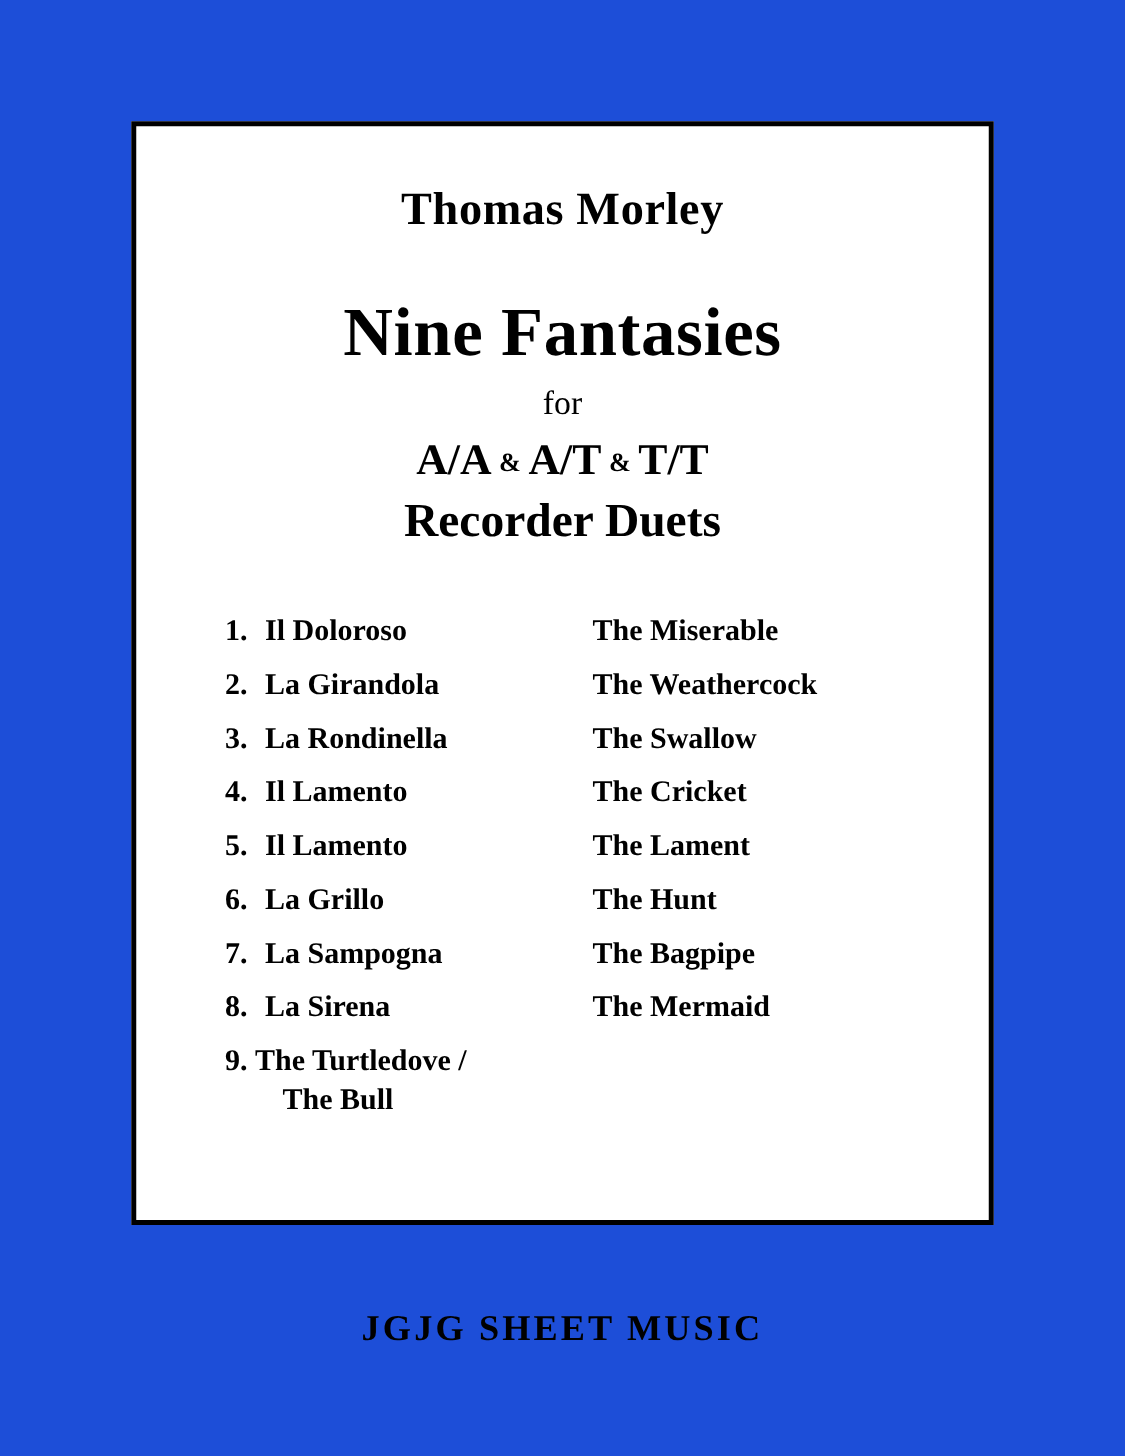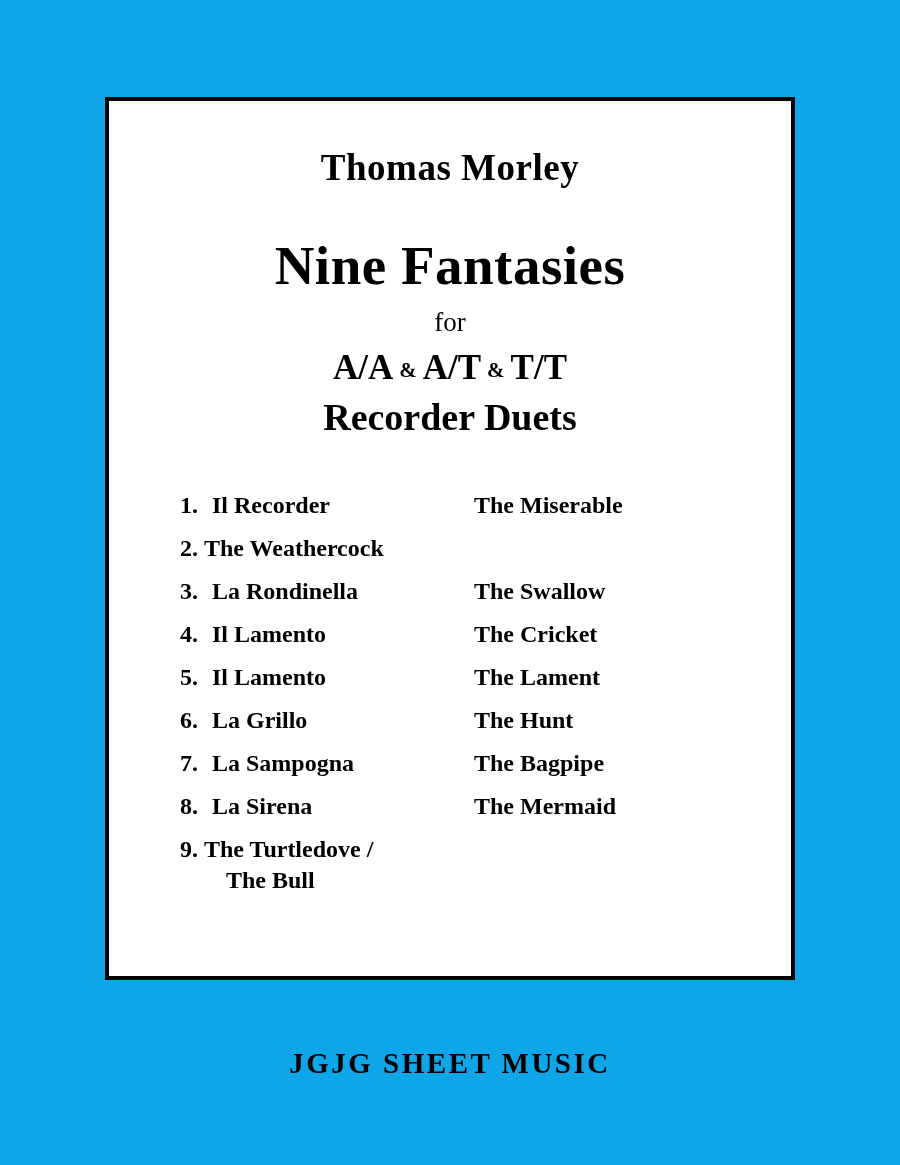--- a/index.html
+++ b/index.html
@@ -13,21 +13,21 @@
     font-family: "Liberation Serif", serif;
     color: #000000;
     position: relative;
     overflow: hidden;
   }
 
   .page {
     width: 900px;
     height: 1165px;
     position: relative;
-    background: #0ea5e9;
+    background: #1d4ed8;
   }
 
   .title-frame {
     position: absolute;
     left: 105px;
     top: 97px;
     width: 690px;
     height: 883px;
     border: 4px solid #000000;
     box-sizing: border-box;
@@ -155,26 +155,27 @@
     <div class="voicing-line">
       <span>A/A</span><span class="amp">&amp;</span><span>A/T</span><span class="amp">&amp;</span><span>T/T</span>
     </div>
 
     <div class="ensemble-line">Recorder Duets</div>
 
     <div class="contents">
 
       <div class="content-row">
         <div class="row-num">1.</div>
-        <div class="row-title">Il Recorder</div>
+        <div class="row-title">Il Doloroso</div>
         <div class="row-trans">The Miserable</div>
       </div>
 
       <div class="content-row">
         <div class="row-num">2.</div>
+        <div class="row-title">La Girandola</div>
         <div class="row-trans">The Weathercock</div>
       </div>
 
       <div class="content-row">
         <div class="row-num">3.</div>
         <div class="row-title">La Rondinella</div>
         <div class="row-trans">The Swallow</div>
       </div>
 
       <div class="content-row">

